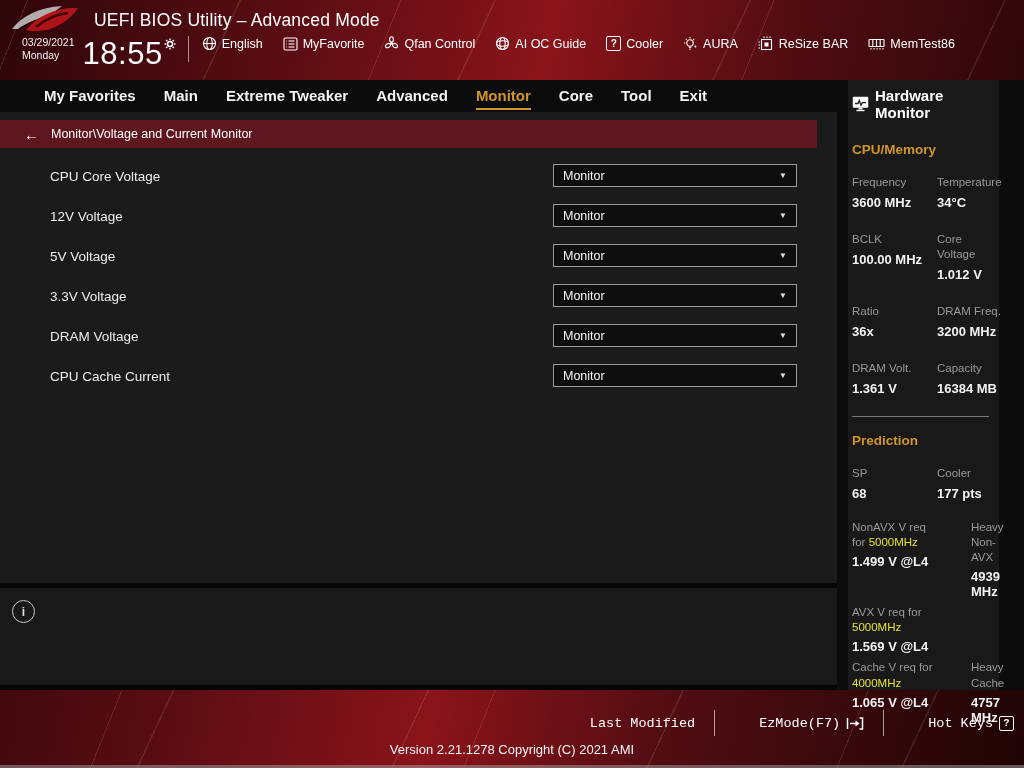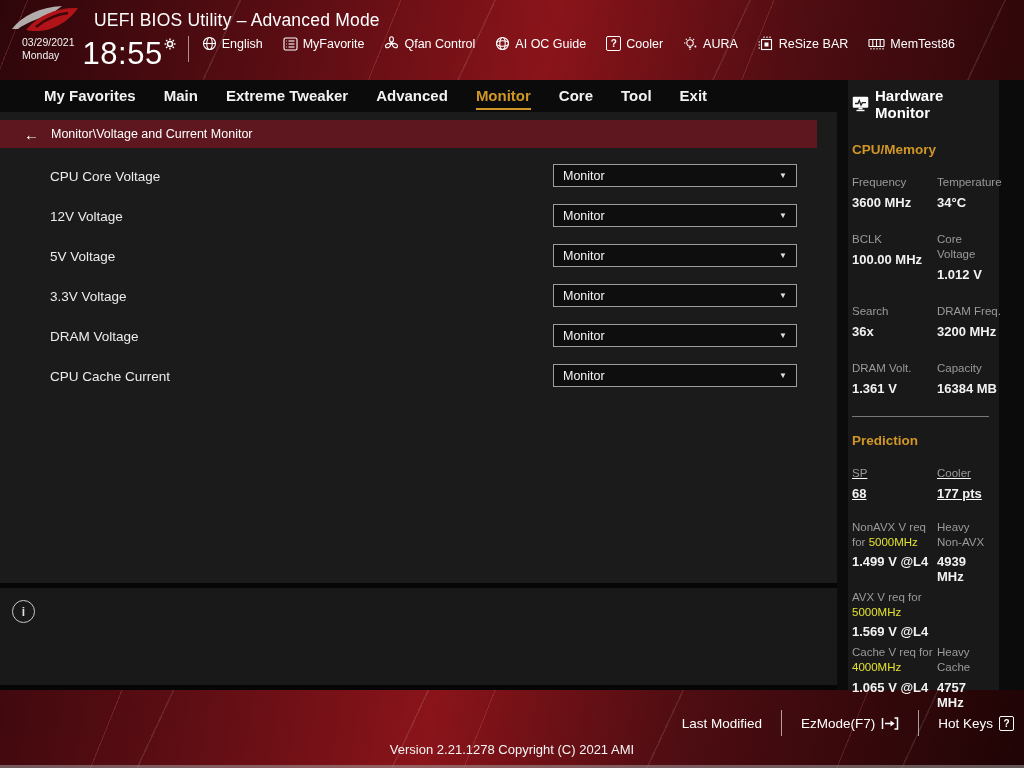--- a/index.html
+++ b/index.html
@@ -63,30 +63,30 @@
   
   .sidebar-region{ position:absolute; left:837px; top:80px; width:187px; height:610px; background:#0b0b0b; }
   .sidebar{ position:absolute; left:11px; top:0; width:151px; height:610px; background:#191919; padding:7px 8px 0 4px; }
   .sb-title{ display:flex; align-items:center; gap:6px; font-size:15px; font-weight:700; color:#fff; }
   .sb-heading{ font-size:13.5px; font-weight:700; color:#d09627; }
   .sb-heading.h-cpu{ margin-top:21px; }
   .sb-grid{ display:grid; grid-template-columns:85px 1fr; row-gap:22px; margin-top:18px; }
   .sb-label{ font-size:11.5px; color:#9a9a9a; line-height:1.3; }
   .sb-value{ font-size:13px; font-weight:700; color:#f2f2f2; margin-top:5px; }
   .sb-divider{ border:none; border-top:1px solid #787878; margin:20px 2px 16px 0; }
-  .sb-grid.pred-pairs{ row-gap:0;text-decoration:underline; }
-  .sb-pred-row{ display:grid; grid-template-columns:85px 1fr; margin-top:6px; }
+  .sb-grid.pred-pairs{ row-gap:0; }
+  .sb-pred-row{ display:grid; grid-template-columns:85px 1fr; margin-top:6px;gap:34px; }
   .sb-pred-row.first{ margin-top:19px; }
   .sb-pred-label{ font-size:11.5px; color:#9a9a9a; line-height:1.32; }
   .hl{ color:#e3e131; }
   .sb-pred-value{ font-size:13px; font-weight:700; color:#f2f2f2; margin-top:4px; }
   
   .footer-actions{ position:absolute; right:10px; top:710px; display:flex; align-items:center; }
-  .footer-btn{ background:none; border:none; color:#fff; font-family:Liberation Sans, sans-serif; font-size:13.5px;
-               cursor:pointer; display:flex; align-items:center; gap:6px; white-space:nowrap; }
+  .footer-btn{ background:none; border:none; color:#fff; font-family:Liberation Mono, monospace; font-size:13.5px;
+               cursor:pointer; display:flex; align-items:center; gap:6px; white-space:nowrap;margin-left:25px; }
   .fsep{ width:1px; height:26px; background:rgba(255,255,255,.6); margin:0 19px; }
   .version{ position:absolute; left:0; top:742px; width:1024px; text-align:center; font-size:13px; color:#f4f4f4; }
   .bottom-strip{ position:absolute; left:0; bottom:0; width:1024px; height:3px; background:#9a9a9a; opacity:.55; }
   svg{ display:block; }
 </style>
 </head>
 <body>
 
 <div class="page">
 
@@ -323,21 +323,21 @@
         </div>
         <div class="sb-cell">
           <div class="sb-label">BCLK</div>
           <div class="sb-value">100.00 MHz</div>
         </div>
         <div class="sb-cell">
           <div class="sb-label">Core Voltage</div>
           <div class="sb-value">1.012 V</div>
         </div>
         <div class="sb-cell">
-          <div class="sb-label">Search</div>
+          <div class="sb-label">Ratio</div>
           <div class="sb-value">36x</div>
         </div>
         <div class="sb-cell">
           <div class="sb-label">DRAM Freq.</div>
           <div class="sb-value">3200 MHz</div>
         </div>
         <div class="sb-cell">
           <div class="sb-label">DRAM Volt.</div>
           <div class="sb-value">1.361 V</div>
         </div>

